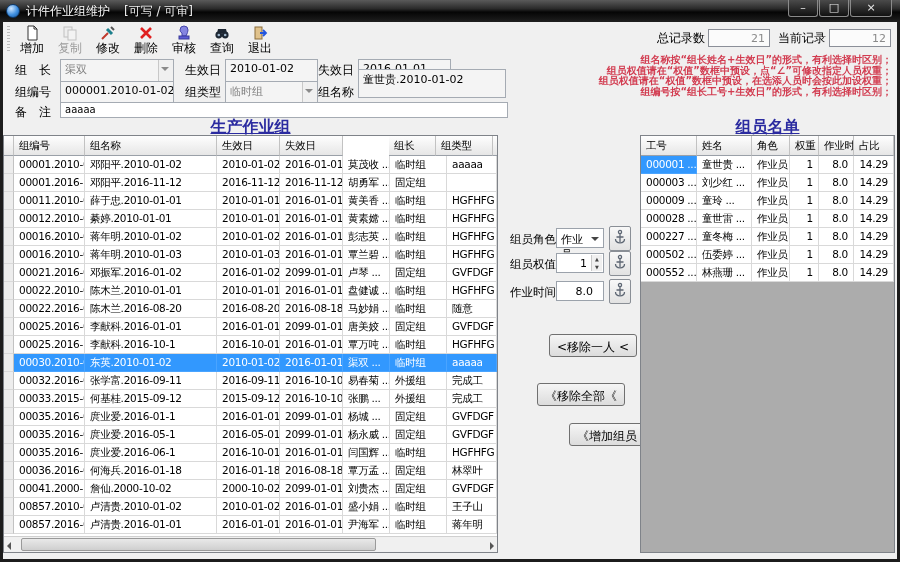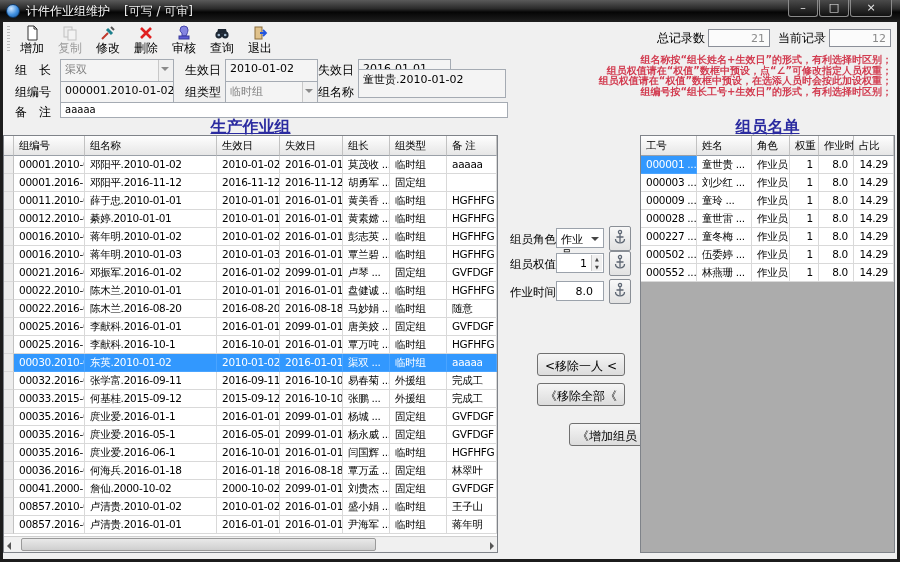--- a/index.html
+++ b/index.html
@@ -225,21 +225,21 @@
     <div class="section-title" style="left:637px;width:255px;">组员名单</div>
 
     <div class="grid" style="left:0;width:495px;height:418px;" id="left-grid">
 
     <div class="g-head">
           <div class="g-rowhdr-head" style="flex: 0 0 10px;"></div>
           <div class="g-hcell" style="flex: 0 0 71px;">组编号</div>
           <div class="g-hcell" style="flex: 0 0 132px;">组名称</div>
           <div class="g-hcell" style="flex: 0 0 63px;">生效日</div>
           <div class="g-hcell" style="flex: 0 0 63px;">失效日</div>
-          <div class="g-hcell" style="flex: 0 0 47px;">组长</div>
+          <div class="g-hcell" style="flex: 0 0 47px; margin-left: 46px;">组长</div>
           <div class="g-hcell" style="flex: 0 0 57px;">组类型</div>
           <div class="g-hcell" style="flex: 1 1 auto;">备  注</div>
         </div>
         <div class="g-row">
           <div class="g-rowhdr"></div>
           <div class="g-cell" style="flex: 0 0 71px;">00001.2010-0...</div>
           <div class="g-cell" style="flex: 0 0 132px;">邓阳平.2010-01-02</div>
           <div class="g-cell" style="flex: 0 0 63px;">2010-01-02</div>
           <div class="g-cell" style="flex: 0 0 63px;">2016-01-01</div>
           <div class="g-cell" style="flex: 0 0 47px;">莫茂收 ...</div>
@@ -483,21 +483,21 @@
       <div class="m-field m-num" style="top:146px;padding-right:10px;">8.0</div>
       <div class="anchor-btn" style="top:144px;">
         <span><svg width="14" height="16" viewBox="0 0 14 16">
               <g fill="none" stroke="#5d6673" stroke-width="1.3">
                 <circle cx="7" cy="3" r="1.6"></circle>
                 <path d="M7 4.6 V13 M3.5 8 h7 M2.5 10 q0 3.8 4.5 3.8 q4.5 0 4.5 -3.8"></path>
               </g>
             </svg></span>
       </div>
 
-      <div class="m-btn" style="top:218px;">&lt;移除一人 &lt;</div>
+      <div class="m-btn" style="top:199px;margin-left:12px;">&lt;移除一人 &lt;</div>
       <div class="m-btn" style="top:248px;">《移除全部《</div>
       <div class="m-btn" style="top:288px;margin-left:32px;">《增加组员《</div>
     </div>
 
     <div class="grid gray" style="left:637px;width:255px;height:418px;" id="right-grid">
         <div class="g-head">
           <div class="g-hcell" style="flex: 0 0 56px;">工号</div>
           <div class="g-hcell" style="flex: 0 0 55px;">姓名</div>
           <div class="g-hcell" style="flex: 0 0 38px;">角色</div>
           <div class="g-hcell" style="flex: 0 0 29px;">权重</div>

